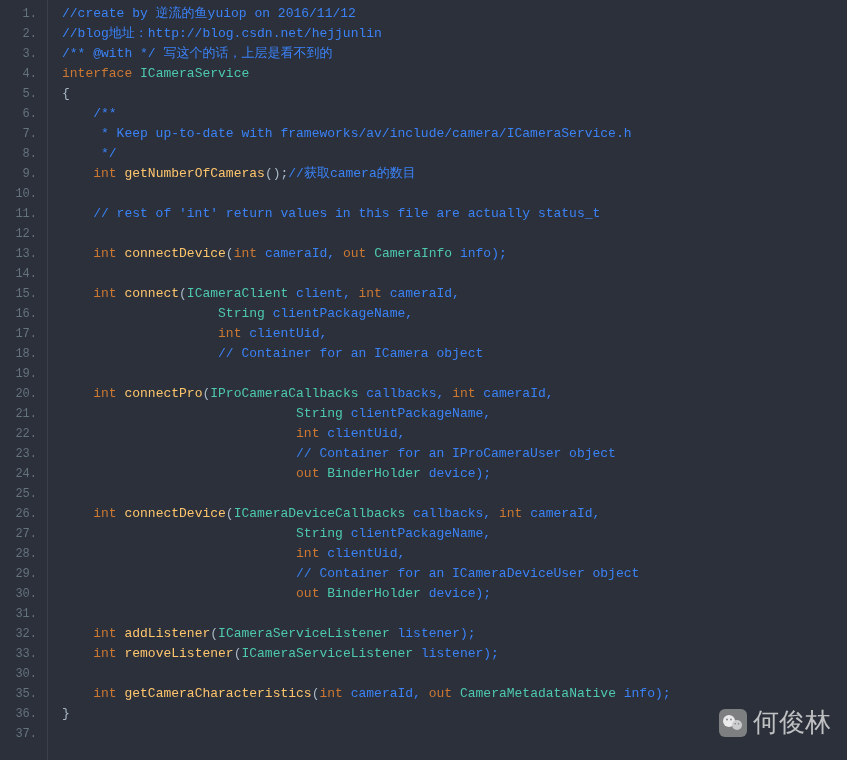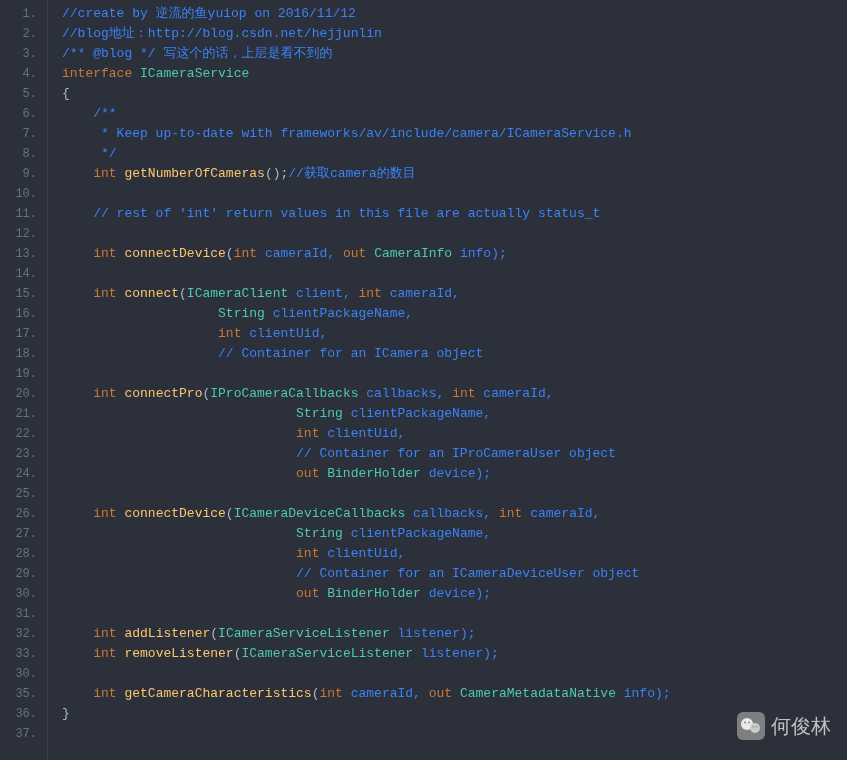--- a/index.html
+++ b/index.html
@@ -66,21 +66,21 @@
   background: #888;
   border-radius: 6px;
   display: flex;
   align-items: center;
   justify-content: center;
   font-size: 18px;
   color: #fff;
 }
 .watermark .wm-text {
   color: #d0d0d0;
-  font-size: 20px;
+  font-size: 26px;
   font-family: "Microsoft YaHei", sans-serif;
 }
 </style>
 </head>
 <body>
 
 <div class="editor">
   <div class="gutter" id="gutter">
       <div class="ln">1.</div>
       <div class="ln">2.</div>
@@ -116,21 +116,21 @@
       <div class="ln">32.</div>
       <div class="ln">33.</div>
       <div class="ln">30.</div>
       <div class="ln">35.</div>
       <div class="ln">36.</div>
       <div class="ln">37.</div>
     </div>
   <div class="code" id="code">
       <div class="line"><span class="c-comment">//create by 逆流的鱼yuiop on 2016/11/12</span></div>
       <div class="line"><span class="c-comment">//blog地址：http://blog.csdn.net/hejjunlin</span></div>
-      <div class="line"><span class="c-comment">/** @blog */</span><span class="c-param"> 写这个的话，上层是看不到的</span></div>
+      <div class="line"><span class="c-comment">/** @with */</span><span class="c-param"> 写这个的话，上层是看不到的</span></div>
       <div class="line"><span class="c-keyword">interface</span><span> </span><span class="c-cls">ICameraService</span></div>
       <div class="line"><span class="c-brace">{</span></div>
       <div class="line"><span class="c-comment">    /**</span></div>
       <div class="line"><span class="c-comment">     * Keep up-to-date with frameworks/av/include/camera/ICameraService.h</span></div>
       <div class="line"><span class="c-comment">     */</span></div>
       <div class="line"><span>    </span><span class="c-keyword">int</span><span> </span><span class="c-method">getNumberOfCameras</span><span class="c-punct">();</span><span class="c-comment">//获取camera的数目</span></div>
       <div class="line"></div>
       <div class="line"><span class="c-comment">    // rest of 'int' return values in this file are actually status_t</span></div>
       <div class="line"></div>
       <div class="line"><span>    </span><span class="c-keyword">int</span><span> </span><span class="c-method">connectDevice</span><span class="c-punct">(</span><span class="c-keyword">int</span><span class="c-param"> cameraId, </span><span class="c-keyword">out</span><span> </span><span class="c-cls">CameraInfo</span><span class="c-param"> info);</span></div>

